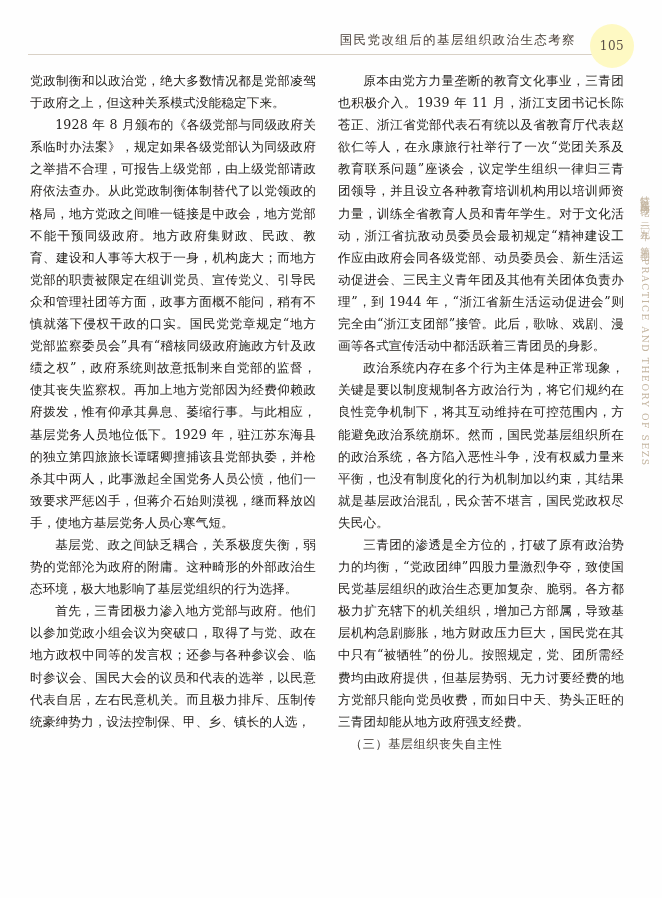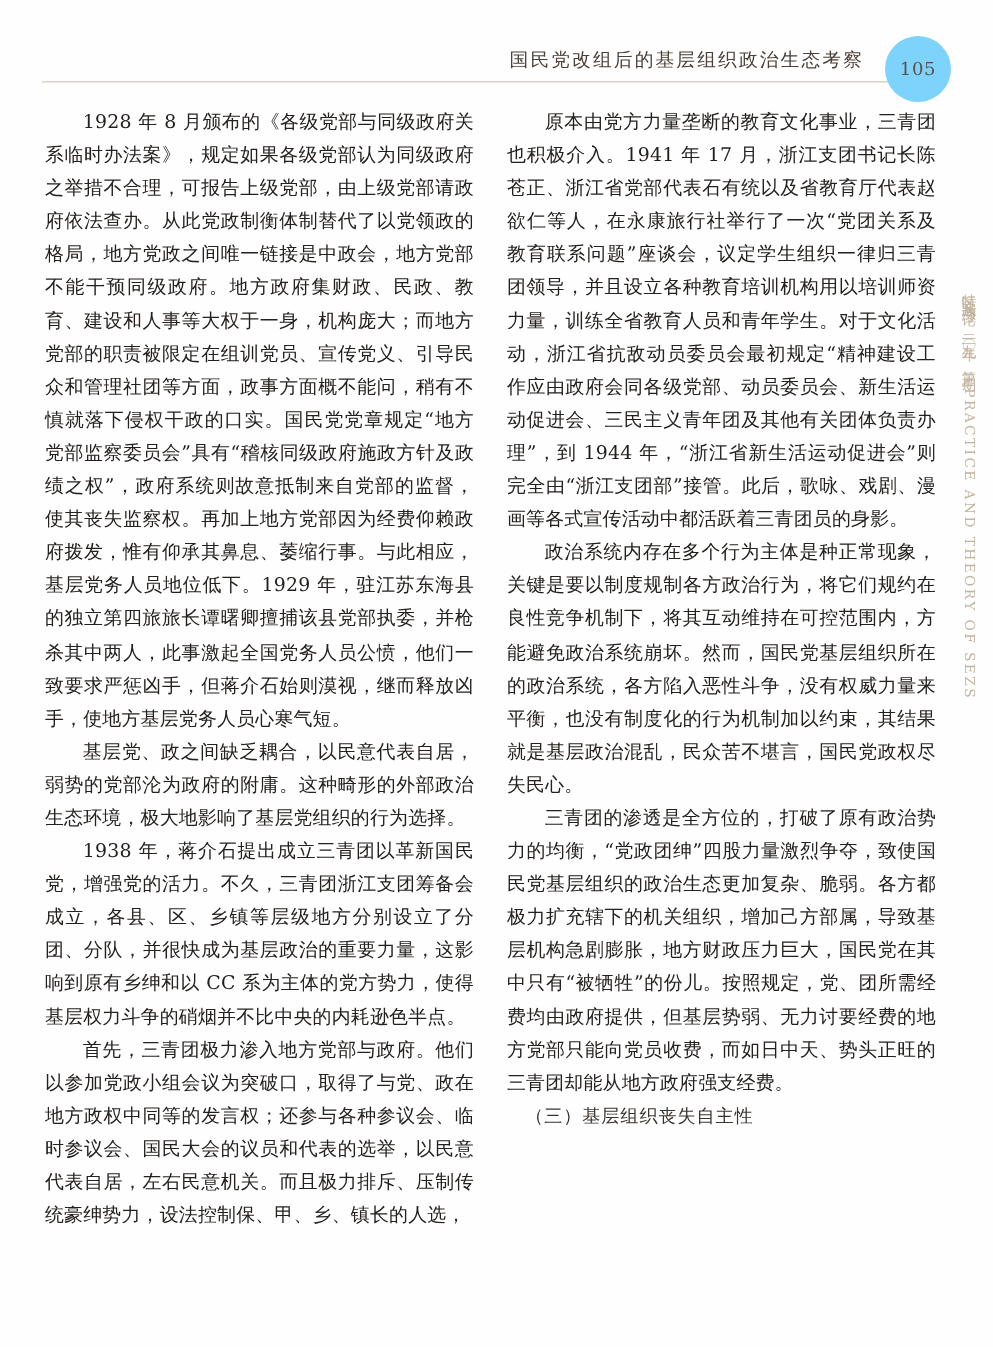--- a/index.html
+++ b/index.html
@@ -49,21 +49,21 @@
     font-family: "DejaVu Serif", "Liberation Serif", serif;
     white-space: nowrap;
   }
   .page-badge {
     position: absolute;
     right: 28px;
     top: -4px;
     width: 44px;
     height: 44px;
     border-radius: 50%;
-    background: #7dd3fc;
+    background: #fef9c3;
     color: #5b5047;
     font-size: 12px;
     letter-spacing: .5px;
     display: flex;
     align-items: center;
     justify-content: center;
     font-family: "DejaVu Serif", "Liberation Serif", serif;
   }
 
   
@@ -129,27 +129,27 @@
 <div class="page">
 
   <div class="runhead">
     <div class="runhead-rule"></div>
     <div class="runhead-title">国民党改组后的基层组织政治生态考察</div>
     <div class="page-badge">105</div>
   </div>
 
   <div class="columns">
     <div class="col" id="col-left">
+        <p class="">党政制衡和以政治党，绝大多数情况都是党部凌驾于政府之上，但这种关系模式没能稳定下来。</p>
         <p class="indent">1928 年 8 月颁布的《各级党部与同级政府关系临时办法案》，规定如果各级党部认为同级政府之举措不合理，可报告上级党部，由上级党部请政府依法查办。从此党政制衡体制替代了以党领政的格局，地方党政之间唯一链接是中政会，地方党部不能干预同级政府。地方政府集财政、民政、教育、建设和人事等大权于一身，机构庞大；而地方党部的职责被限定在组训党员、宣传党义、引导民众和管理社团等方面，政事方面概不能问，稍有不慎就落下侵权干政的口实。国民党党章规定“地方党部监察委员会”具有“稽核同级政府施政方针及政绩之权”，政府系统则故意抵制来自党部的监督，使其丧失监察权。再加上地方党部因为经费仰赖政府拨发，惟有仰承其鼻息、萎缩行事。与此相应，基层党务人员地位低下。1929 年，驻江苏东海县的独立第四旅旅长谭曙卿擅捕该县党部执委，并枪杀其中两人，此事激起全国党务人员公愤，他们一致要求严惩凶手，但蒋介石始则漠视，继而释放凶手，使地方基层党务人员心寒气短。</p>
-        <p class="indent">基层党、政之间缺乏耦合，以民意代表自居，弱势的党部沦为政府的附庸。这种畸形的外部政治生态环境，极大地影响了基层党组织的行为选择。</p>
-        <p class="indent">1938 年，蒋介石提出成立三青团以革新国民党，增强党的活力。不久，三青团浙江支团筹备会成立，各县、区、乡镇等层级地方分别设立了分团、分队，并很快成为基层政治的重要力量，这影响到原有乡绅和以 CC 系为主体的党方势力，使得基层权力斗争的硝烟并不比中央的内耗逊色半点。</p>
+        <p class="indent">基层党、政之间缺乏耦合，关系极度失衡，弱势的党部沦为政府的附庸。这种畸形的外部政治生态环境，极大地影响了基层党组织的行为选择。</p>
         <p class="indent">首先，三青团极力渗入地方党部与政府。他们以参加党政小组会议为突破口，取得了与党、政在地方政权中同等的发言权；还参与各种参议会、临时参议会、国民大会的议员和代表的选举，以民意代表自居，左右民意机关。而且极力排斥、压制传统豪绅势力，设法控制保、甲、乡、镇长的人选，</p>
       </div>
     <div class="col" id="col-right">
-        <p class="indent">原本由党方力量垄断的教育文化事业，三青团也积极介入。1941 年 17 月，浙江支团书记长陈苍正、浙江省党部代表石有统以及省教育厅代表赵欲仁等人，在永康旅行社举行了一次“党团关系及教育联系问题”座谈会，议定学生组织一律归三青团领导，并且设立各种教育培训机构用以培训师资力量，训练全省教育人员和青年学生。对于文化活动，浙江省抗敌动员委员会最初规定“精神建设工作应由政府会同各级党部、动员委员会、新生活运动促进会、三民主义青年团及其他有关团体负责办理”，到 1944 年，“浙江省新生活运动促进会”则完全由“浙江支团部”接管。此后，歌咏、戏剧、漫画等各式宣传活动中都活跃着三青团员的身影。</p>
+        <p class="indent">原本由党方力量垄断的教育文化事业，三青团也积极介入。1939 年 11 月，浙江支团书记长陈苍正、浙江省党部代表石有统以及省教育厅代表赵欲仁等人，在永康旅行社举行了一次“党团关系及教育联系问题”座谈会，议定学生组织一律归三青团领导，并且设立各种教育培训机构用以培训师资力量，训练全省教育人员和青年学生。对于文化活动，浙江省抗敌动员委员会最初规定“精神建设工作应由政府会同各级党部、动员委员会、新生活运动促进会、三民主义青年团及其他有关团体负责办理”，到 1944 年，“浙江省新生活运动促进会”则完全由“浙江支团部”接管。此后，歌咏、戏剧、漫画等各式宣传活动中都活跃着三青团员的身影。</p>
         <p class="indent">政治系统内存在多个行为主体是种正常现象，关键是要以制度规制各方政治行为，将它们规约在良性竞争机制下，将其互动维持在可控范围内，方能避免政治系统崩坏。然而，国民党基层组织所在的政治系统，各方陷入恶性斗争，没有权威力量来平衡，也没有制度化的行为机制加以约束，其结果就是基层政治混乱，民众苦不堪言，国民党政权尽失民心。</p>
         <p class="indent">三青团的渗透是全方位的，打破了原有政治势力的均衡，“党政团绅”四股力量激烈争夺，致使国民党基层组织的政治生态更加复杂、脆弱。各方都极力扩充辖下的机关组织，增加己方部属，导致基层机构急剧膨胀，地方财政压力巨大，国民党在其中只有“被牺牲”的份儿。按照规定，党、团所需经费均由政府提供，但基层势弱、无力讨要经费的地方党部只能向党员收费，而如日中天、势头正旺的三青团却能从地方政府强支经费。</p>
         <p class="heading">（三）基层组织丧失自主性</p>
       </div>
   </div>
 
   <div class="margin-note">
     <span>特区实践与理论</span>
     <span>二〇一九年  第三期</span>
     <span class="latin">PRACTICE AND THEORY OF SEZS</span>

